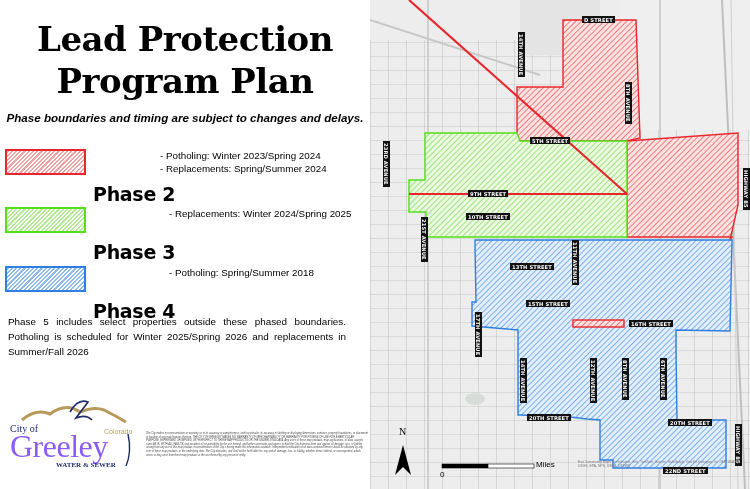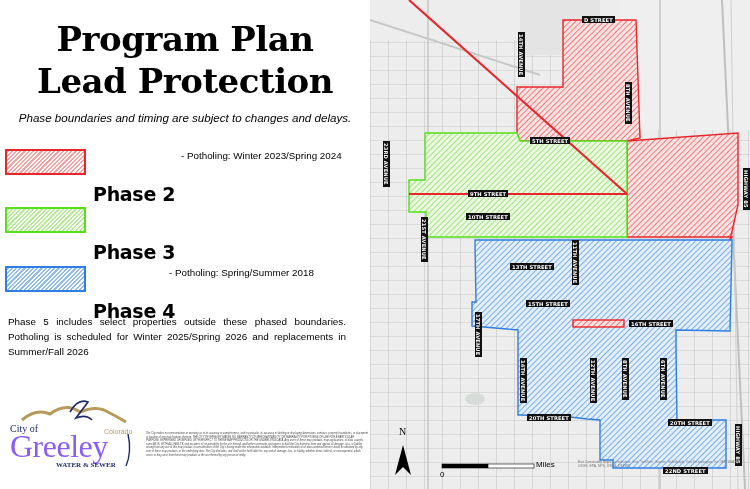--- a/index.html
+++ b/index.html
@@ -3,27 +3,27 @@
   <meta charset="utf-8">
   <style>
     * { margin: 0; padding: 0; box-sizing: border-box; }
     html, body { width: 750px; height: 489px; overflow: hidden; background: #ffffff; }
     body { position: relative; font-family: "Liberation Sans", sans-serif; color: #000; }
 
     .left-panel { position: absolute; left: 0; top: 0; width: 370px; height: 489px; background: #fff; }
     .title { position: absolute; left: 0; top: 18px; width: 370px; text-align: center;
       font-family: "DejaVu Serif", serif; font-weight: bold; font-size: 34px; line-height: 42px; letter-spacing: -0.5px; }
     .subtitle { position: absolute; left: 0; top: 111px; width: 370px; text-align: center;
-      font-family: "Liberation Sans", sans-serif; font-style: italic; font-size: 11.6px; }
+      font-family: "Liberation Sans", sans-serif; font-style: italic; font-size: 11.6px; font-weight: bold; }
 
     .legend-item { position: absolute; left: 5px; height: 30px; width: 365px; }
     .swatch { position: absolute; left: 0; top: 0; width: 81px; height: 26px; border: 2px solid; }
     .phase-label { position: absolute; left: 88px; top: 1px; font-family: "DejaVu Sans", sans-serif;
       font-weight: bold; font-size: 19px; letter-spacing: -0.3px; margin-top: 33px; }
-    .phase-details { position: absolute; left: 176px; top: 0; font-size: 9.8px; line-height: 13px; }
+    .phase-details { position: absolute; left: 155px; top: 0; font-size: 9.8px; line-height: 13px; }
 
     .phase5 { position: absolute; left: 8px; top: 314px; width: 338px; font-size: 9.9px; line-height: 15px; text-align: justify; }
 
     .logo { position: absolute; left: 8px; top: 392px; width: 132px; height: 82px; }
     .logo-cityof { position: absolute; left: 2px; top: 31px; font-family: "Liberation Serif", serif; font-size: 10px; color: #1f2c6b; }
     .logo-greeley { position: absolute; left: 2px; top: 36px; font-family: "Liberation Serif", serif; font-size: 32px; color: #8b5cf6; letter-spacing: -0.5px; }
     .logo-colorado { position: absolute; left: 96px; top: 36px; font-family: "Liberation Sans", sans-serif; font-size: 7px; color: #b79a5a; }
     .logo-water { position: absolute; left: 48px; top: 69px; font-family: "Liberation Serif", serif; font-weight: bold; font-size: 7px; color: #1f2c6b; }
 
     .disclaimer { position: absolute; left: 146px; top: 432px; width: 222px; font-size: 2.6px; line-height: 3.6px; font-style: italic; color: #444; }
@@ -33,37 +33,39 @@
     .street-label { position: absolute; background: #111; color: #fff; font-family: "DejaVu Sans", sans-serif;
       font-weight: bold; font-size: 5.2px; padding: 0.5px 2px; letter-spacing: 0.1px; white-space: nowrap; line-height: 6px; }
     .vert { transform: rotate(90deg); transform-origin: left top; }
     .scale-text { position: absolute; font-size: 8px; color: #000; }
   </style>
 </head>
 <body>
 
 <div class="left-panel">
   <div class="title">
+    <div>Lead Protection</div>
     <div>Program Plan</div>
-    <div>Lead Protection</div>
   </div>
   <div class="subtitle">Phase boundaries and timing are subject to changes and delays.</div>
 
   <div class="legend-item" style="top:149px;">
     <div class="swatch" style="border-color:#e8262b; background: repeating-linear-gradient(135deg, #f4a3a3 0 1.5px, #ffffff 1.5px 3px);"></div>
     <div class="phase-label">Phase 2</div>
     <div class="phase-details">
       <div>- Potholing: Winter 2023/Spring 2024</div>
+      <div>- Replacements: Spring/Summer 2024</div>
     </div>
   </div>
 
   <div class="legend-item" style="top:207px;text-align:center;">
     <div class="swatch" style="border-color:#55e01a; background: repeating-linear-gradient(135deg, #b5ea97 0 1.5px, #ffffff 1.5px 3px);"></div>
     <div class="phase-label">Phase 3</div>
     <div class="phase-details" style="left:164px;">
+      <div>- Replacements: Winter 2024/Spring 2025</div>
     </div>
   </div>
 
   <div class="legend-item" style="top:266px;">
     <div class="swatch" style="border-color:#2f7fe0; background: repeating-linear-gradient(135deg, #8fbbee 0 1.5px, #ffffff 1.5px 3px);"></div>
     <div class="phase-label">Phase 4</div>
     <div class="phase-details" style="left:164px;">
       <div>- Potholing: Spring/Summer 2018</div>
     </div>
   </div>

